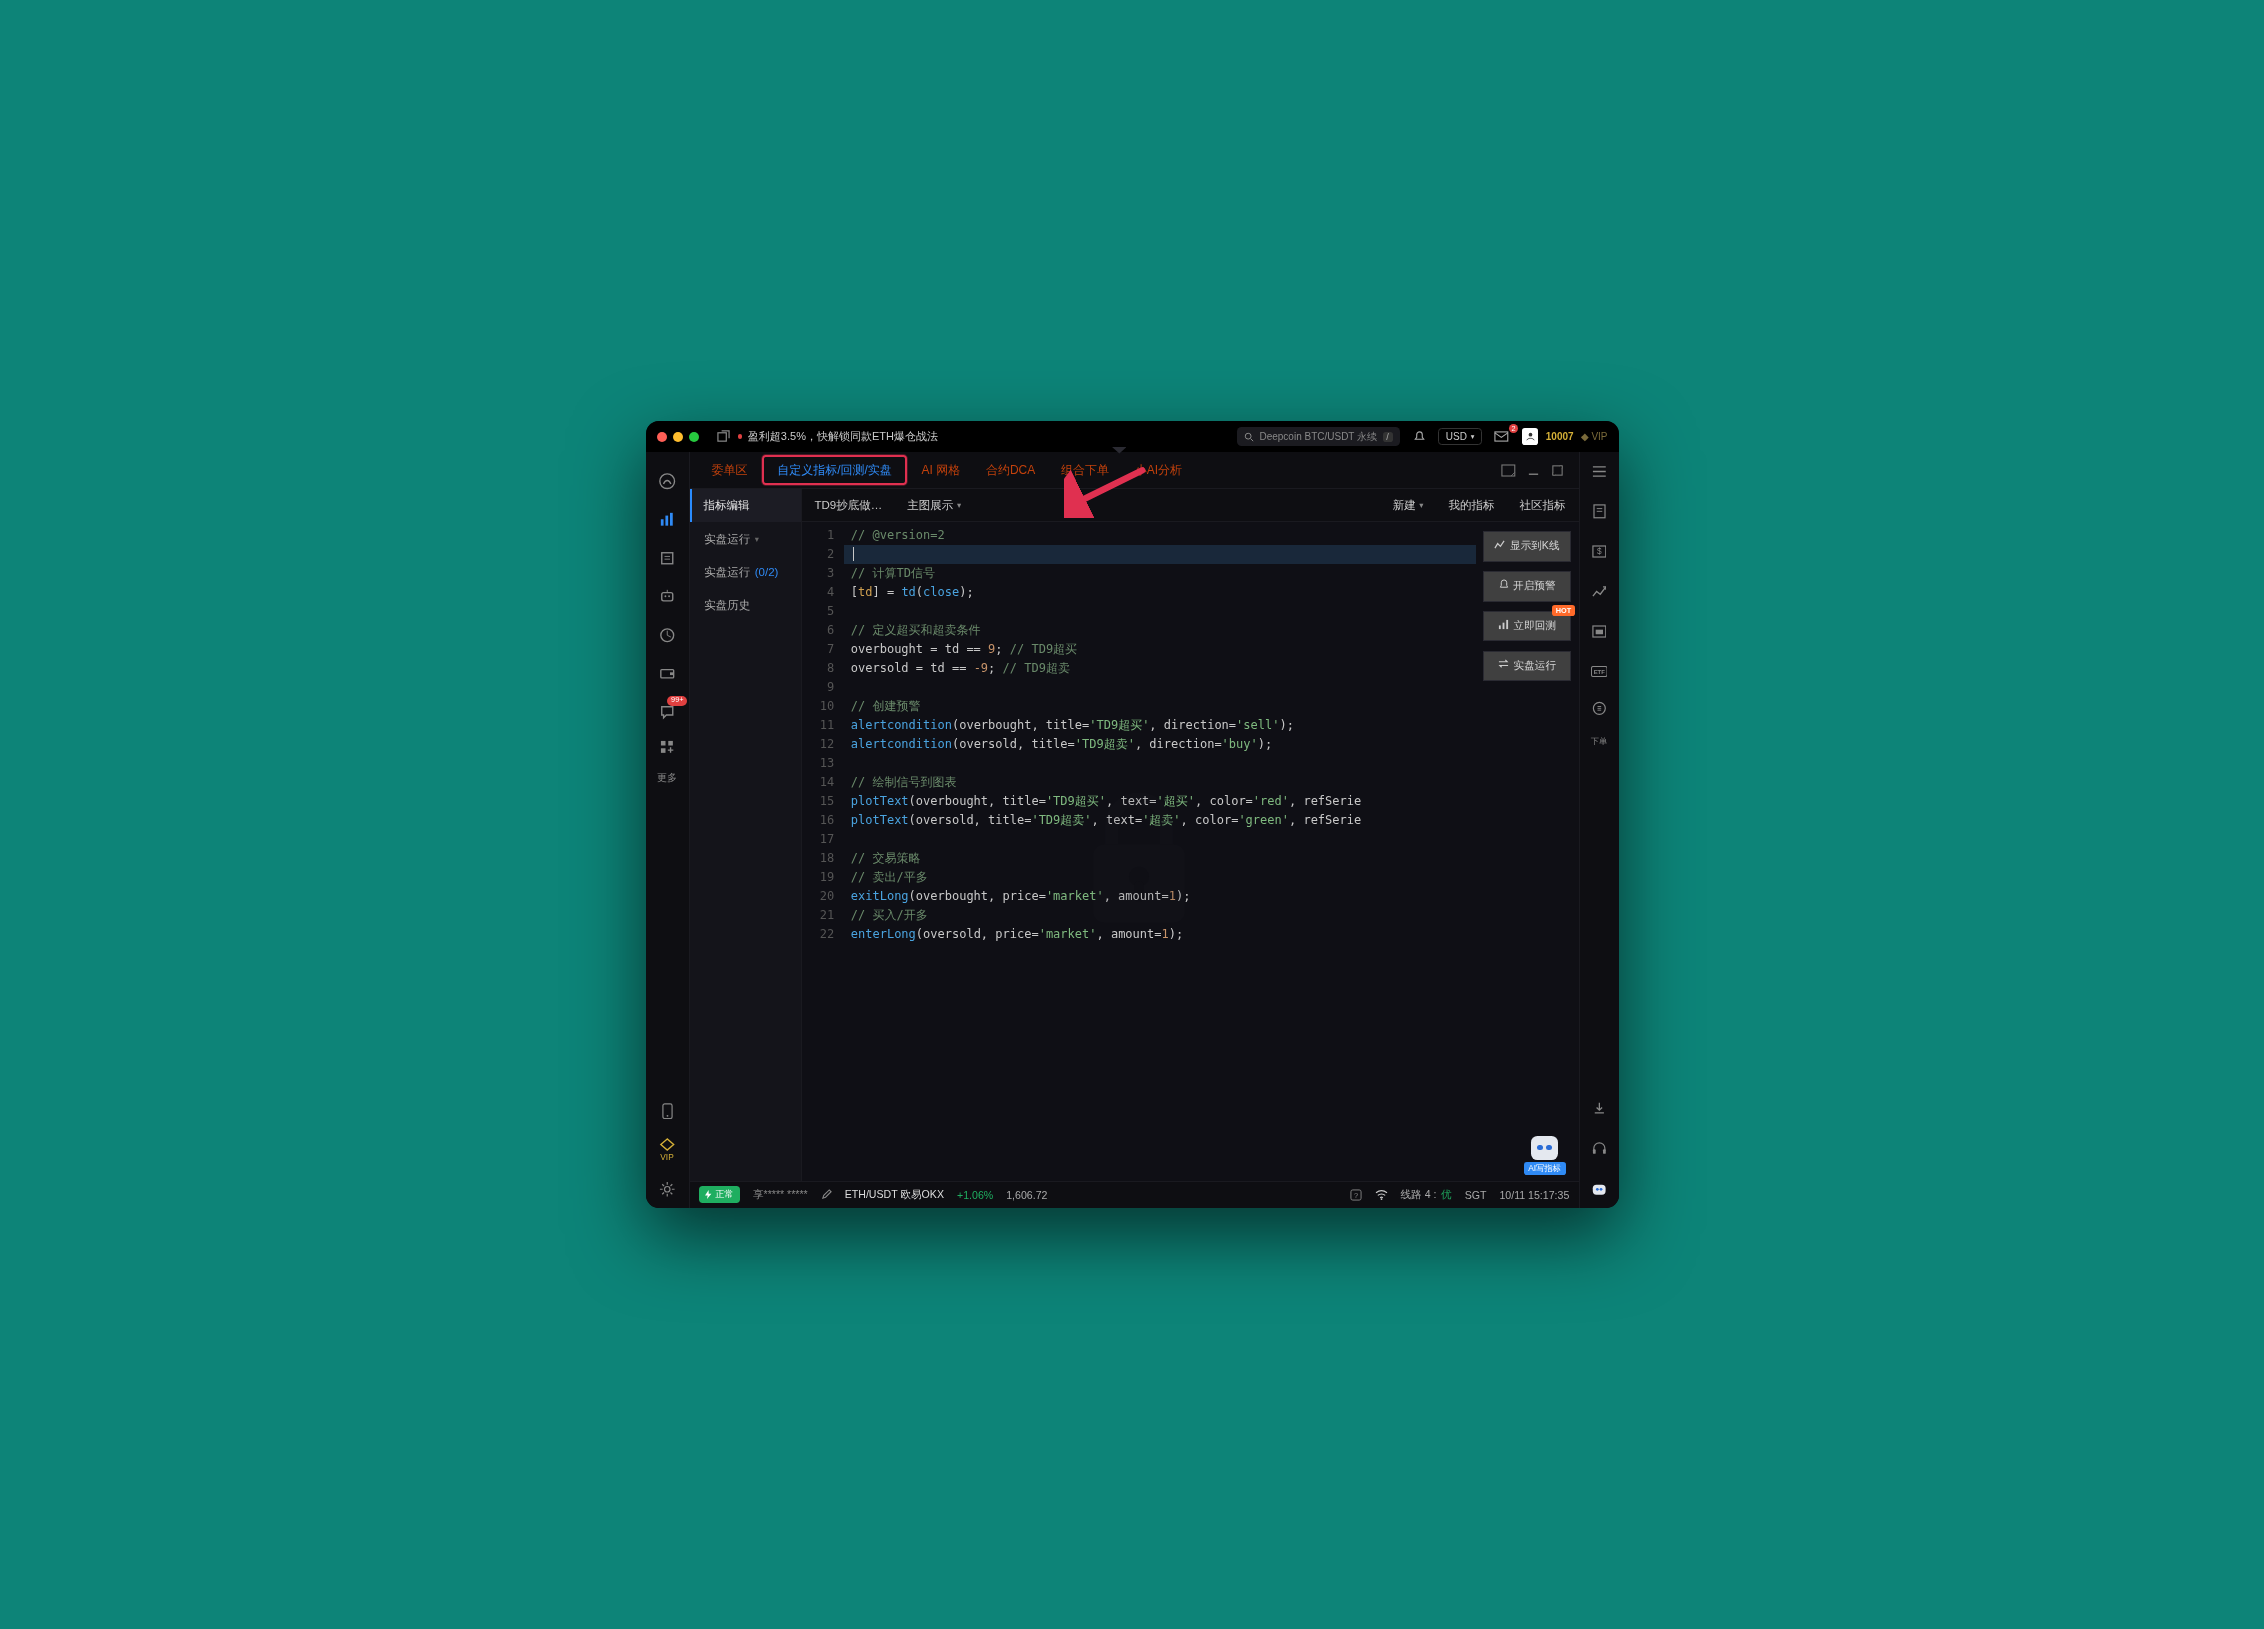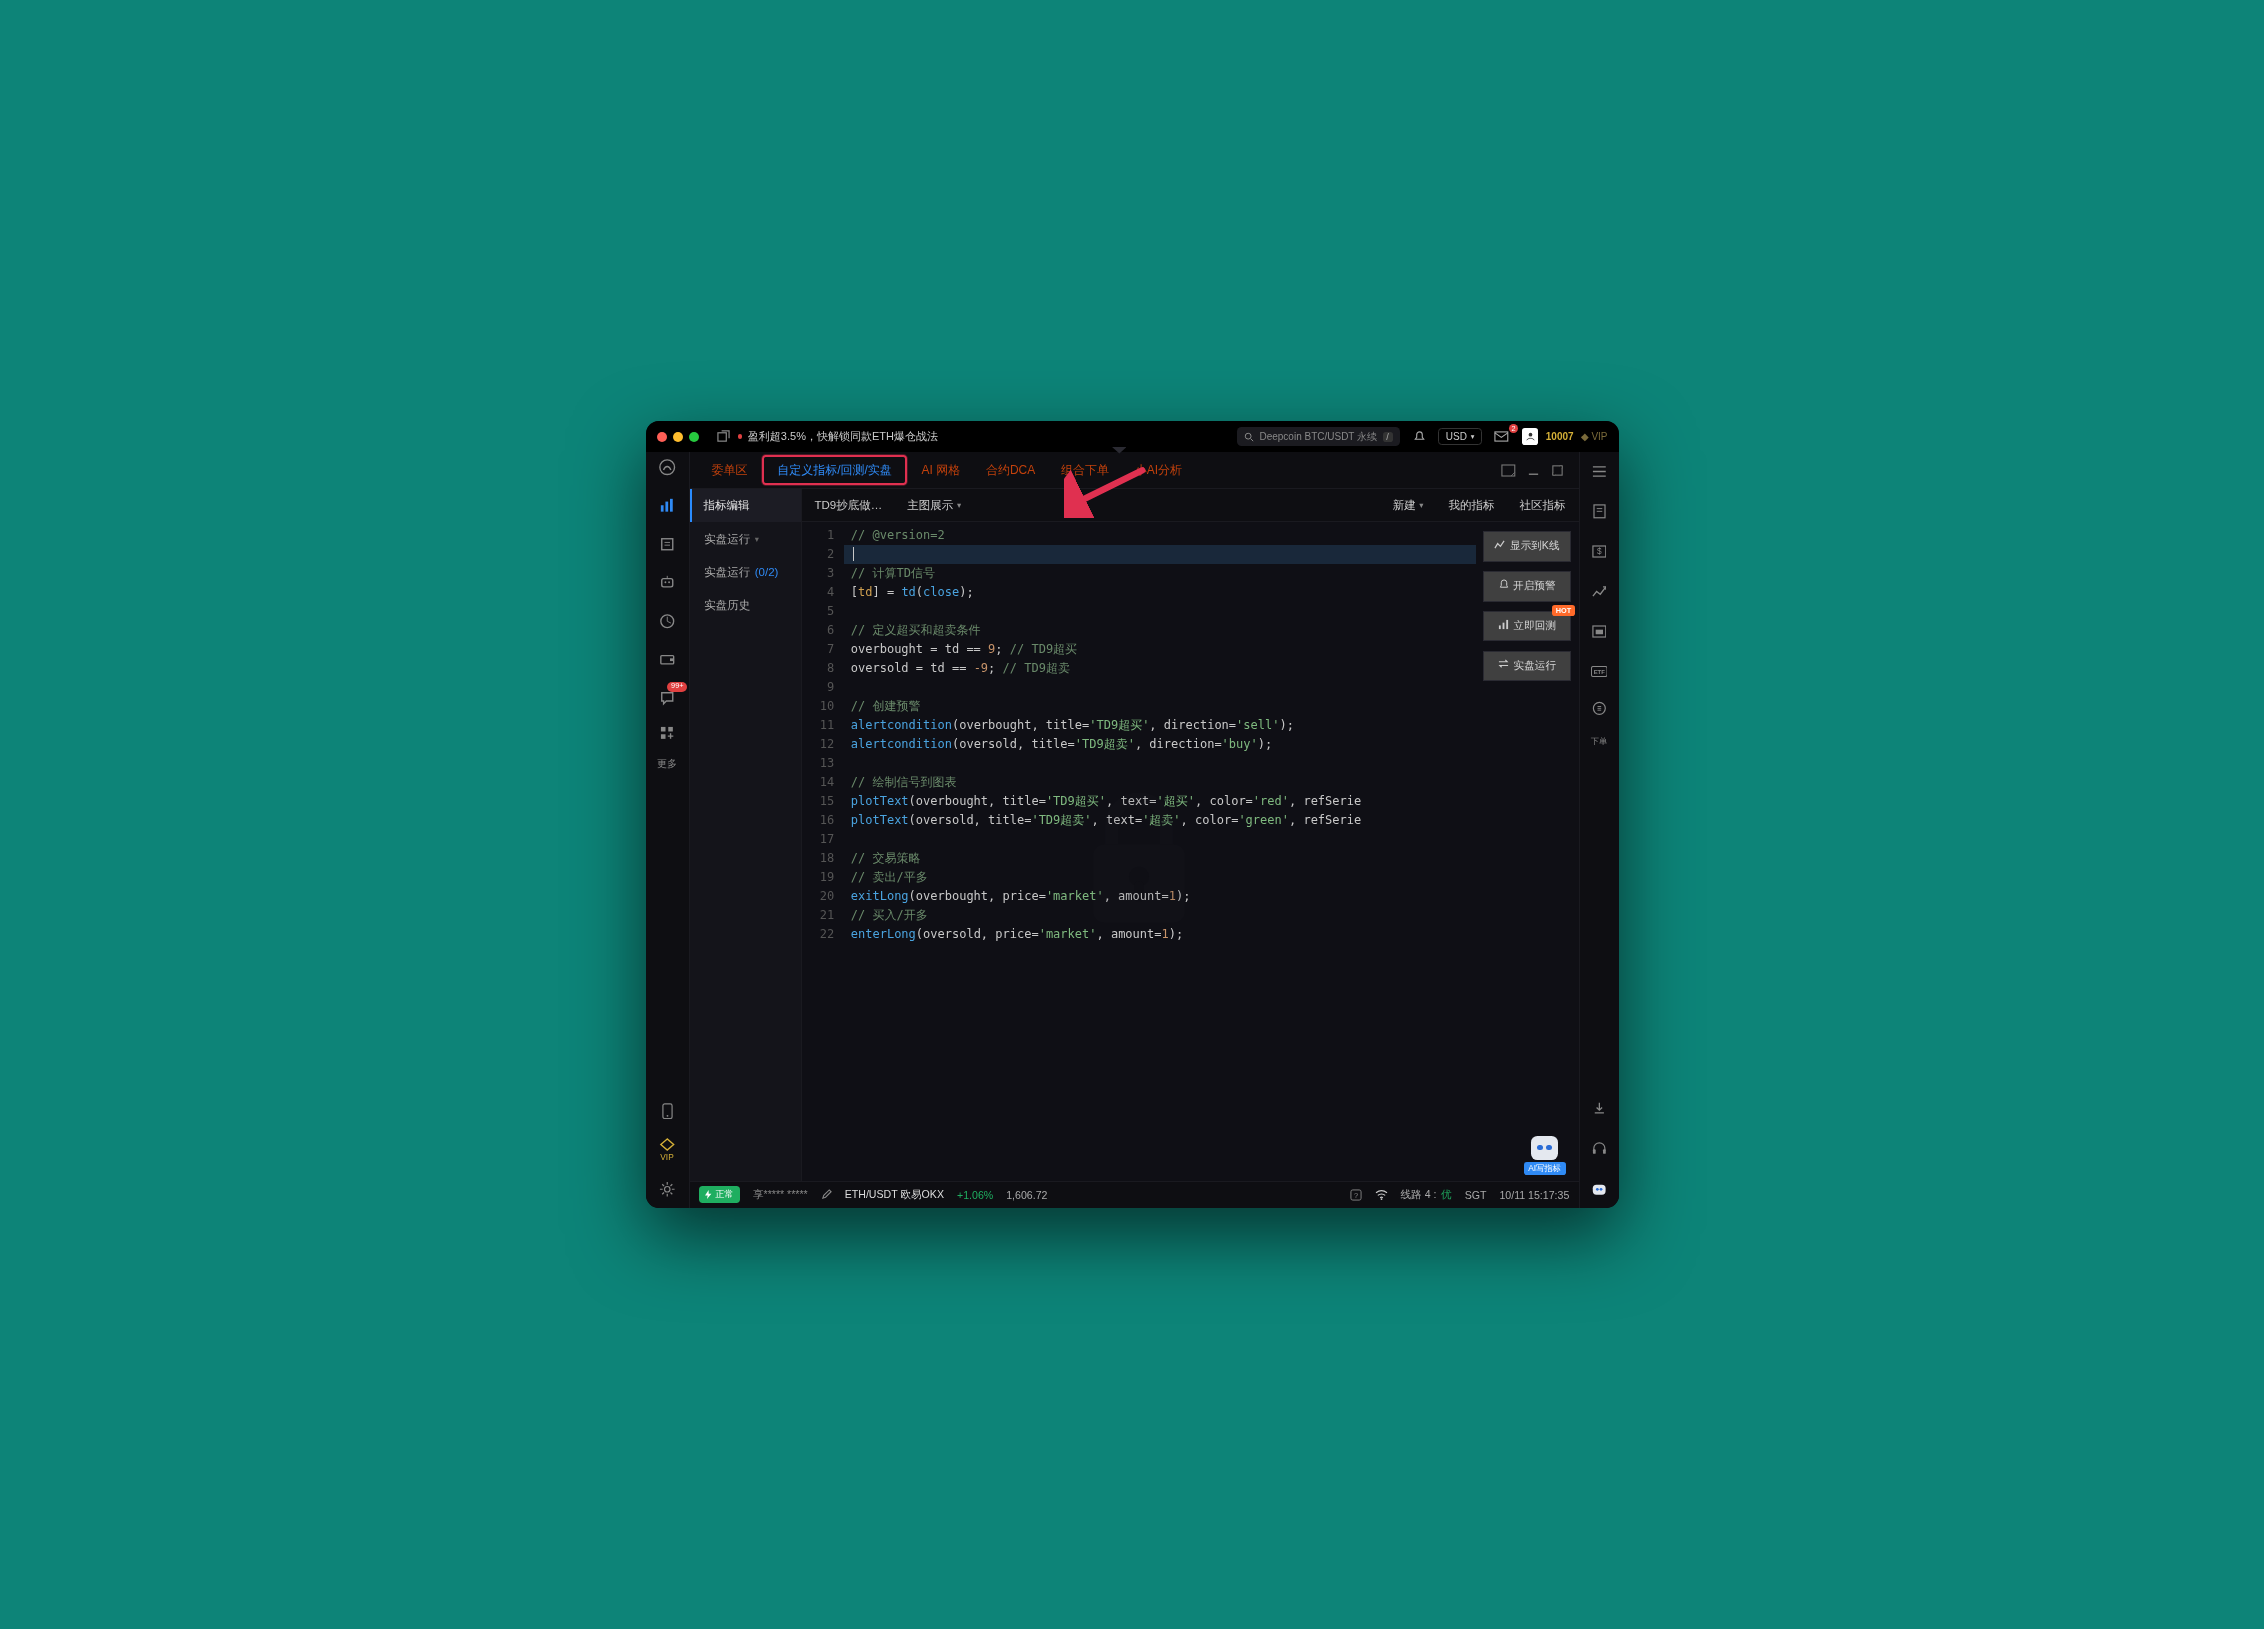--- a/index.html
+++ b/index.html
@@ -53,21 +53,21 @@
   .tl-mail .badge { position:absolute;top:-3.7px;right:-3.7px;background:#e04040;color:#fff;border-radius:7.3px;font-size:7.3px;padding:0 2.8px;line-height:9.2px; }
   .tl-avatar { width:16.5px;height:16.5px;background:#fff;border-radius:2.8px;display:flex;align-items:center;justify-content:center;font-size:9.2px;color:#000; }
   .tl-points { color:#d4af37;font-size:10px;font-weight:600; }
   .tl-vip { color:#7a6a3a;font-size:10px;display:flex;align-items:center;gap:2.8px; }
 
   .body {
     flex:1;display:flex;min-height:0;
   }
   .left-rail {
     width:44px;background:#0e0e12;border-right:0.9px solid #1a1a20;
-    display:flex;flex-direction:column;align-items:center;padding-top:4px;gap:16.5px;
+    display:flex;flex-direction:column;align-items:center;padding-top:18px;gap:16.5px;
   }
   .left-rail .rail-item { width:22px;height:22px;display:flex;align-items:center;justify-content:center;color:#777;position:relative;cursor:pointer; }
   .left-rail .rail-item.active { color:#2f8af5; }
   .rail-badge { position:absolute;top:-5.5px;right:-9.2px;background:#e04040;color:#fff;border-radius:7.3px;font-size:7.3px;padding:0.9px 3.7px;line-height:8.3px; }
   .left-rail .more-label{font-size:10px;color:#888;}
   .left-rail .spacer{flex:1;}
   .left-rail .vip-icon{color:#d4af37;}
   .vip-txt{font-size:8.3px;color:#d4af37;}
 
   .right-rail {

